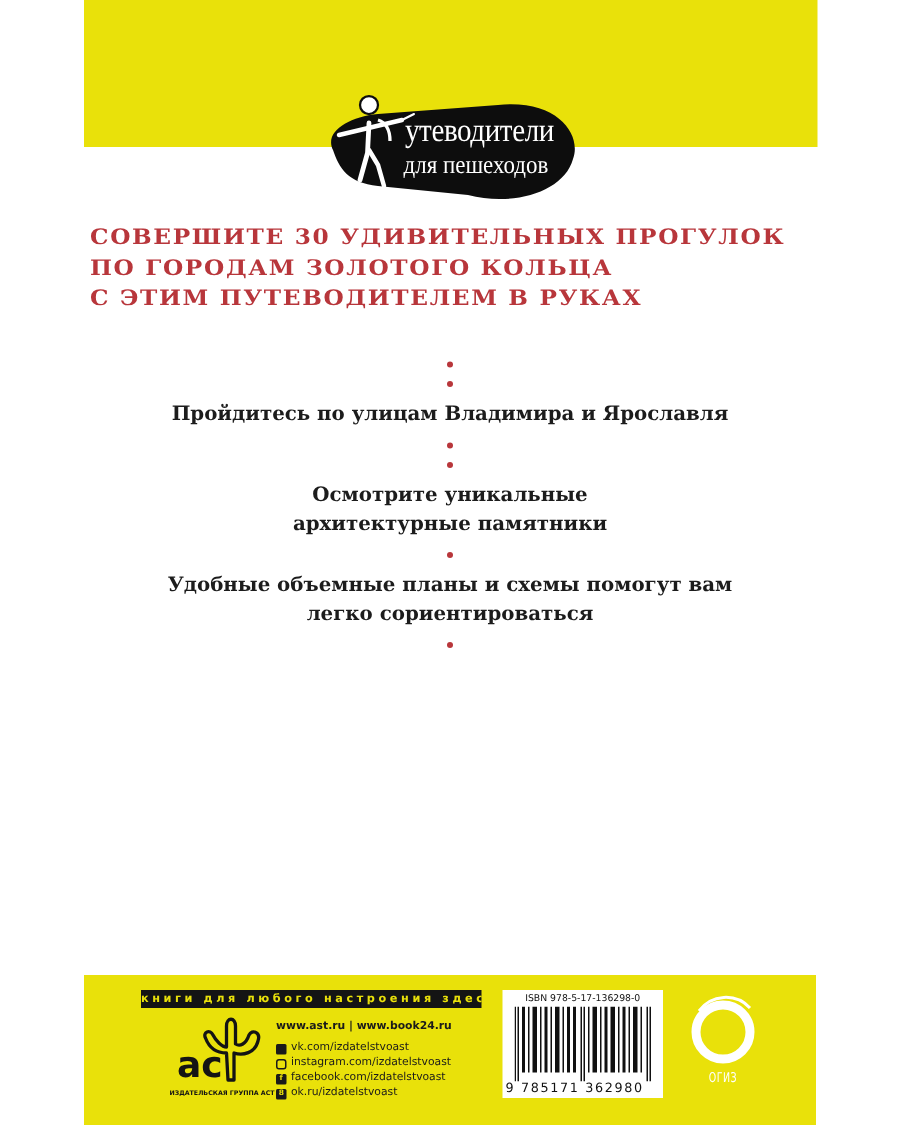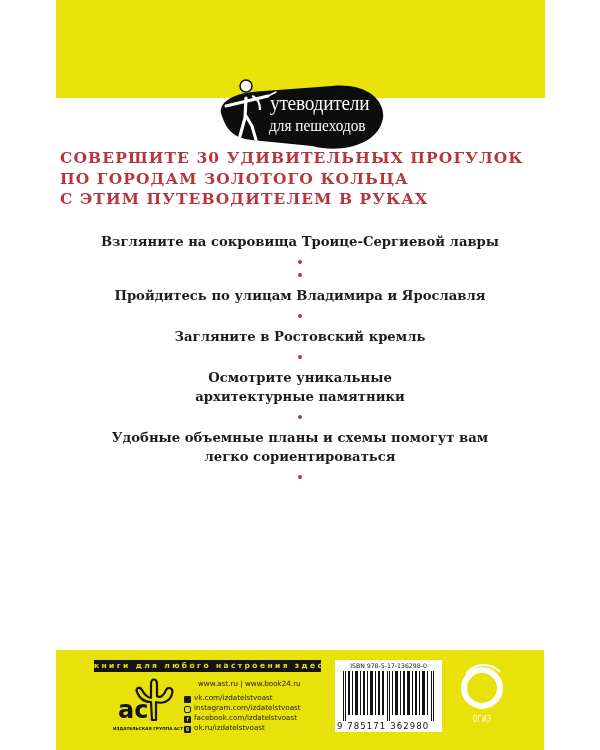--- a/index.html
+++ b/index.html
@@ -6,21 +6,21 @@
   body {
     width: 600px; height: 750px; position: relative; overflow: hidden;
     background: #ffffff;
     font-family: "DejaVu Serif", serif;
   }
   .cover { position: absolute; left: 0; top: 0; width: 600px; height: 750px; }
   .top-band {
     position: absolute; left: 56px; top: 0; width: 489px; height: 98px;
     background: #e9e10a;
   }
-  .series-logo { position: absolute; left: 212px; top: 76px; width: 176px; height: 78px; }
+  .series-logo { position: absolute; left: 212px; top: 60px; width: 176px; height: 78px; }
   .series-logo svg { position: absolute; left: 0; top: 0; }
   .logo-line1 {
     position: absolute; left: 58px; top: 14px;
     font-family: "Liberation Serif", serif; font-size: 22px; color: #fff;
     letter-spacing: -0.3px; white-space: nowrap; transform: scaleX(0.88); transform-origin: left;
   }
   .logo-line2 {
     position: absolute; left: 57px; top: 40px;
     font-family: "Liberation Serif", serif; font-size: 17px; color: #fff;
     white-space: nowrap; transform: scaleX(0.9); transform-origin: left;
@@ -55,21 +55,21 @@
   .ast-logo { position: absolute; left: 52px; top: 26px; width: 80px; height: 60px; }
   .ast-caption {
     position: absolute; left: 0; top: 50px; width: 80px; text-align: center;
     font-family: "DejaVu Sans", sans-serif; font-size: 4.2px; font-weight: bold;
     color: #141414; white-space: nowrap;
   }
   .links {
     position: absolute; left: 128px; top: 29px;
     font-family: "DejaVu Sans", sans-serif; color: #1a1a1a;
   }
-  .site-line { font-size: 7.2px; font-weight: normal; white-space: nowrap; margin-bottom: 5px; text-align: right; }
+  .site-line { font-size: 7.2px; font-weight: bold; white-space: nowrap; margin-bottom: 5px; text-align: right; }
   .social { font-size: 7.2px; line-height: 10px; white-space: nowrap; display: flex; align-items: flex-end; }
   .social .ico {
     display: inline-block; width: 7px; height: 7px; background: #1a1a1a; border-radius: 1px;
     margin-right: 3px; color: #e9e10a; font-size: 5px; line-height: 7px; text-align: center;
     font-weight: bold;
   }
   .social .ico.ring { background: transparent; border: 1px solid #1a1a1a; border-radius: 2px; width: 5px; height: 5px; }
   .social .handle { font-weight: normal; }
   .barcode-box {
     position: absolute; left: 279px; top: 10px; width: 107px; height: 72px;
@@ -113,26 +113,24 @@
     <div class="logo-line2">для пешеходов</div>
   </div>
 
   <div class="headline">
     <div>Совершите 30 удивительных прогулок</div>
     <div>по городам Золотого кольца</div>
     <div>с этим путеводителем в руках</div>
   </div>
 
   <div class="features">
-    <div class="feature">Взгляните на сокровища Троице-Сергиевой лавры</div>
     <div class="bullet"></div>
     <div class="bullet"></div>
     <div class="feature">Пройдитесь по улицам Владимира и Ярославля</div>
     <div class="bullet"></div>
-    <div class="feature">Загляните в Ростовский кремль</div>
     <div class="bullet"></div>
     <div class="feature" style="padding:0 90px">Осмотрите уникальные архитектурные памятники</div>
     <div class="bullet"></div>
     <div class="feature" style="padding:0 50px">Удобные объемные планы и схемы помогут вам легко сориентироваться</div>
     <div class="bullet"></div>
   </div>
 
   <div class="bottom-band">
     <div class="slogan-bar">книги для любого настроения здесь</div>
 

